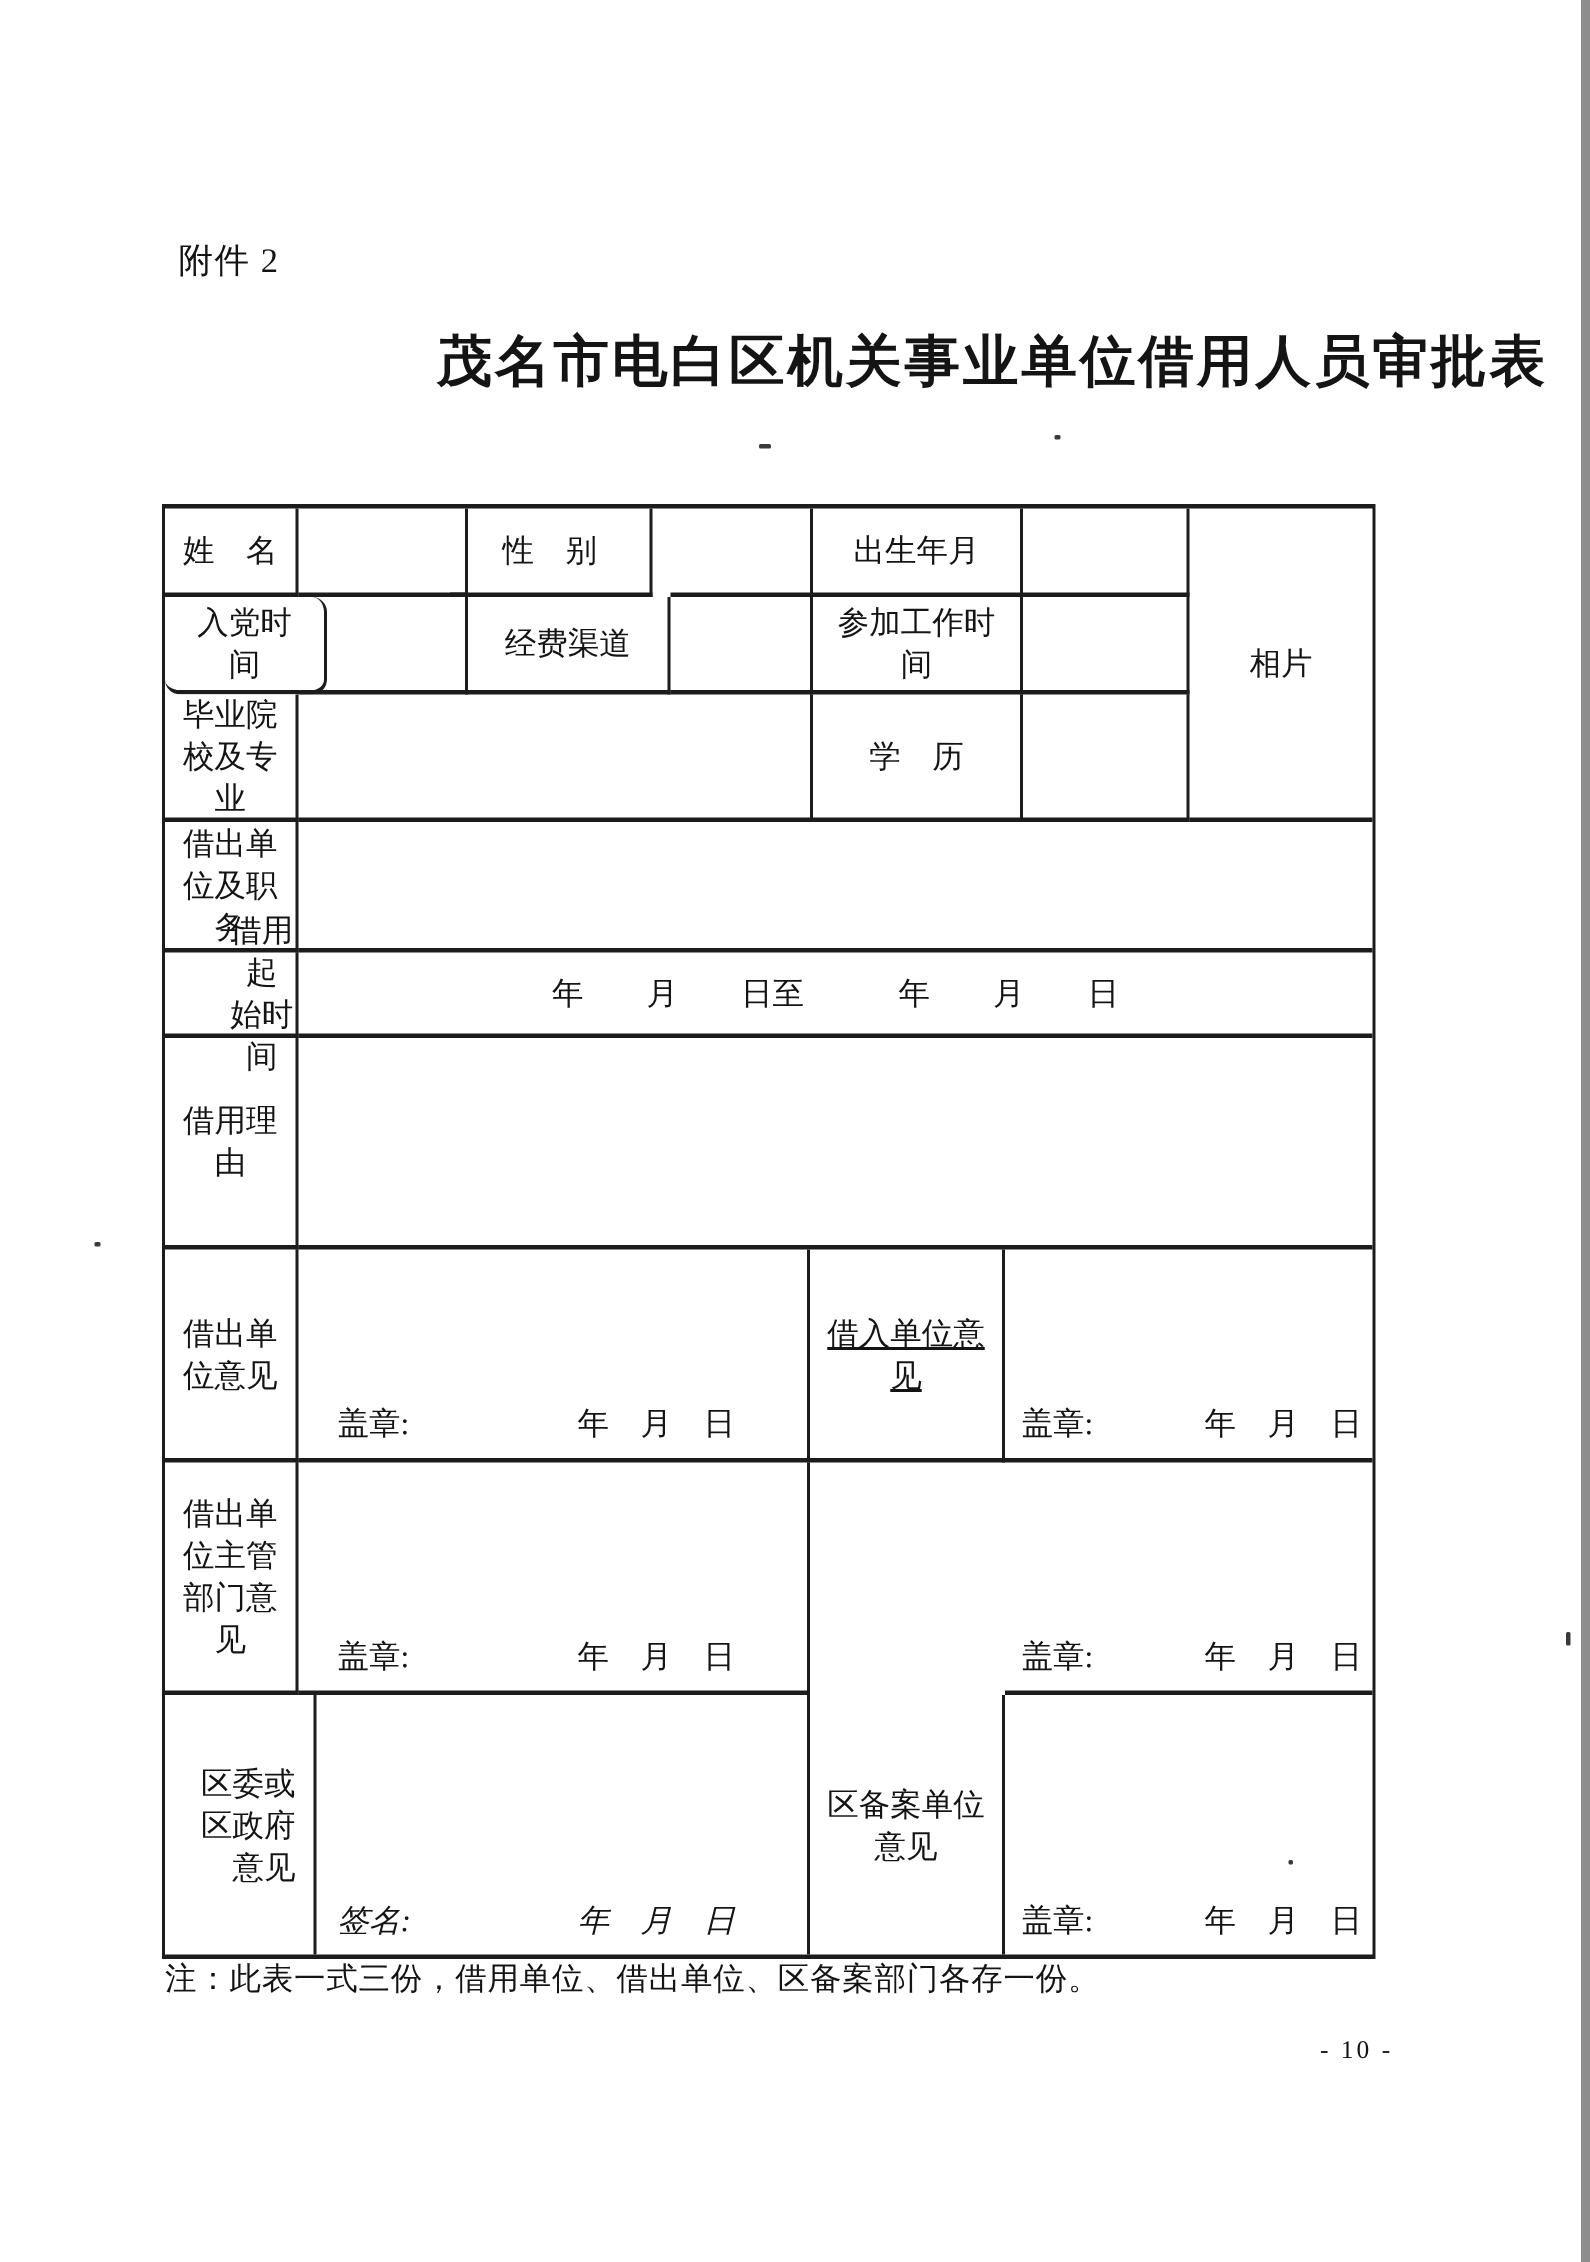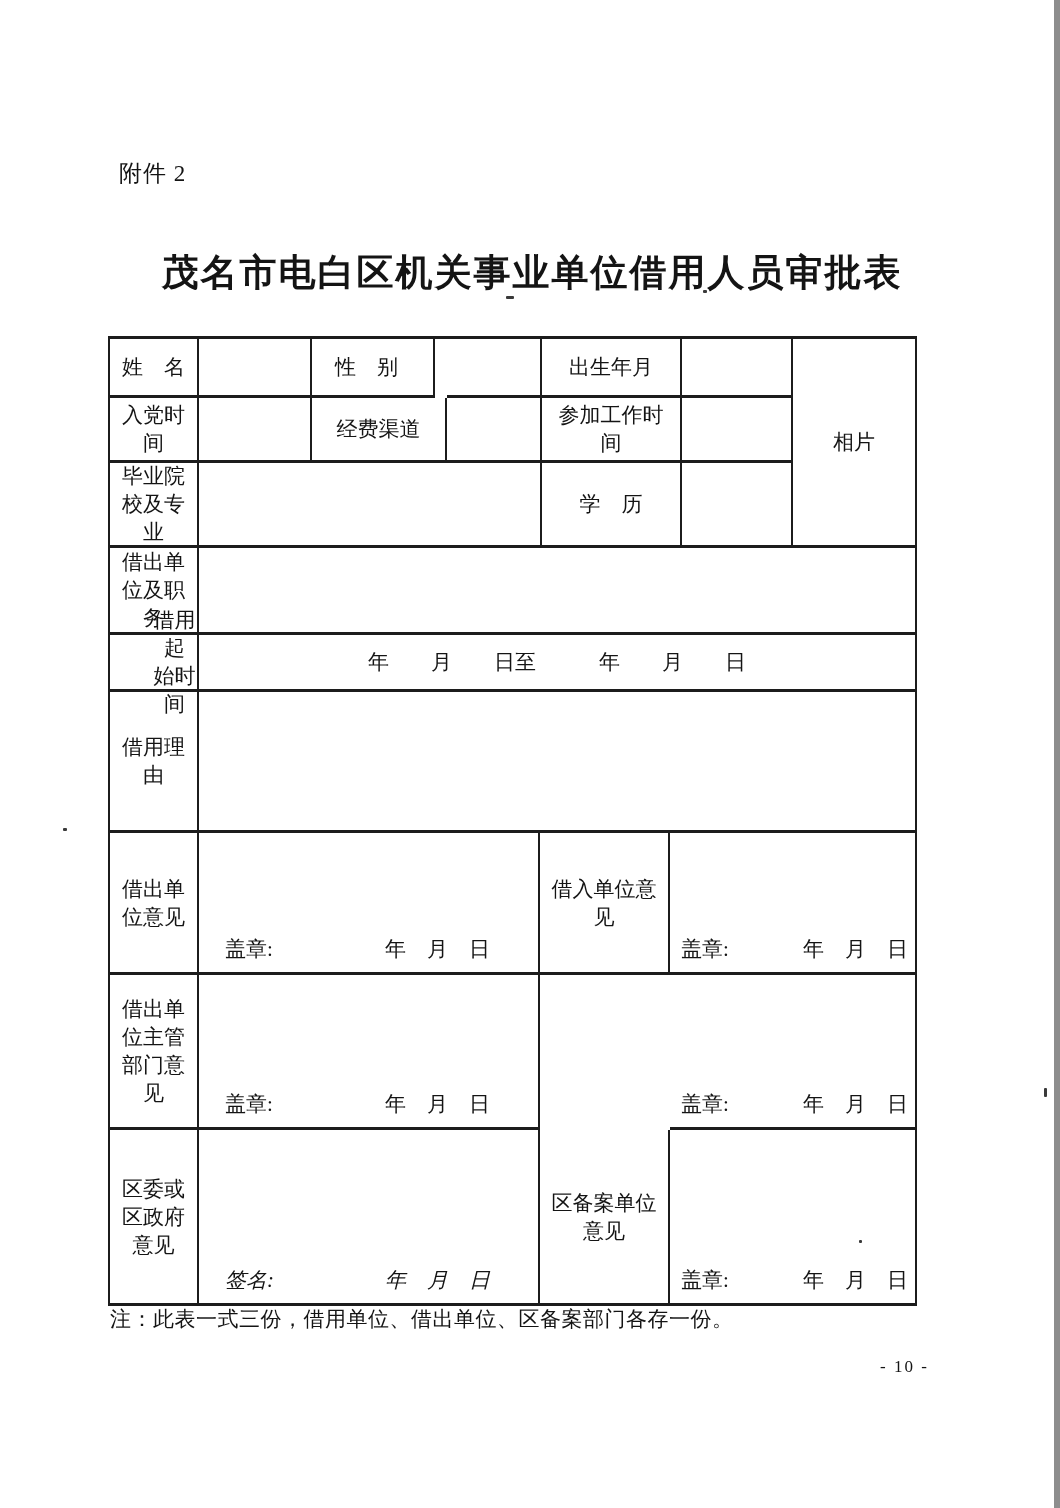--- a/index.html
+++ b/index.html
@@ -10,24 +10,23 @@
   }
   .edge-strip {
     position:absolute; top:0; right:0; width:6px; height:1508px;
     background:#8d8d8d;
   }
   .attachment {
     position:absolute; left:119px; top:158px;
     font-size:23px; letter-spacing:1px;
   }
   .doc-title {
-    position:absolute; left:16px; top:216px; width:1032px; text-align:center;
+    position:absolute; left:0; top:216px; width:1032px; text-align:right;
     font-size:37px; font-weight:bold; letter-spacing:2px;
     font-family:"Liberation Sans","DejaVu Sans",sans-serif;
-    margin-top:32px;
   }
   .form-table {
     position:absolute; left:108px; top:336px; width:809px; height:970px;
     box-sizing:border-box;
     border:2px solid #1c1c1c; border-top-width:3px; border-bottom-width:3px;
   }
   .cell {
     position:absolute; box-sizing:border-box;
     border-right:2px solid #1c1c1c; border-bottom:3px solid #1c1c1c;
     display:flex; align-items:center; justify-content:center;
@@ -70,21 +69,21 @@
 <div class="form-table">
 
   <div class="cell" style="left:0;top:0;width:89px;height:59px;text-align:right;">姓　名</div>
   <div class="cell" style="left:89px;top:0;width:113px;height:59px;"></div>
   <div class="cell" style="left:190px;top:0;width:135px;height:59px;">性　别</div>
   <div class="cell" style="left:337px;top:0;width:95px;height:59px;"></div>
   <div class="cell" style="left:432px;top:0;width:140px;height:59px;">出生年月</div>
   <div class="cell" style="left:572px;top:0;width:111px;height:59px;"></div>
   <div class="cell no-r" style="left:683px;top:0;width:122px;height:209px;">相片</div>
 
-  <div class="cell" style="left:0;top:59px;width:89px;height:65px;">入党时
+  <div class="cell" style="left:0;top:59px;width:108px;height:65px;border-radius:10px;">入党时
 间</div>
   <div class="cell" style="left:89px;top:59px;width:113px;height:65px;"></div>
   <div class="cell" style="left:202px;top:59px;width:135px;height:65px;">经费渠道</div>
   <div class="cell" style="left:337px;top:59px;width:95px;height:65px;"></div>
   <div class="cell" style="left:432px;top:59px;width:140px;height:65px;">参加工作时
 间</div>
   <div class="cell" style="left:572px;top:59px;width:111px;height:65px;"></div>
 
   <div class="cell" style="left:0;top:124px;width:89px;height:85px;">毕业院
 校及专
@@ -107,21 +106,21 @@
   <div class="cell no-r" style="left:89px;top:353px;width:716px;height:141px;"></div>
 
   <div class="cell" style="left:0;top:494px;width:89px;height:142px;">借出单
 位意见</div>
   <div class="cell" style="left:89px;top:494px;width:341px;height:142px;">
     <div class="stampline sl-wide">
       <span>盖章:</span>
       <span>年　月　日</span>
     </div>
   </div>
-  <div class="cell" style="left:430px;top:494px;width:130px;height:142px;">借入单位意
+  <div class="cell" style="left:430px;top:494px;width:130px;height:142px;text-decoration:underline;">借入单位意
 见</div>
   <div class="cell no-r" style="left:560px;top:494px;width:245px;height:142px;">
     <div class="stampline sl-narrow">
       <span>盖章:</span>
       <span>年　月　日</span>
     </div>
   </div>
 
   <div class="cell" style="left:0;top:636px;width:89px;height:155px;">借出单
 位主管
@@ -133,21 +132,21 @@
       <span>年　月　日</span>
     </div>
   </div>
   <div class="cell no-r" style="left:560px;top:636px;width:245px;height:155px;">
     <div class="stampline sl-narrow">
       <span>盖章:</span>
       <span>年　月　日</span>
     </div>
   </div>
 
-  <div class="cell no-b" style="left:0;top:791px;width:89px;height:173px;">区委或
+  <div class="cell no-b" style="left:12px;top:791px;width:89px;height:173px;text-align:right;">区委或
 区政府
 意见</div>
   <div class="cell no-b" style="left:89px;top:791px;width:341px;height:173px;font-style:italic;">
     <div class="stampline sl-wide">
       <span>签名:</span>
       <span>年　月　日</span>
     </div>
   </div>
   <div class="cell no-b" style="left:430px;top:791px;width:130px;height:173px;">区备案单位
 意见</div>

